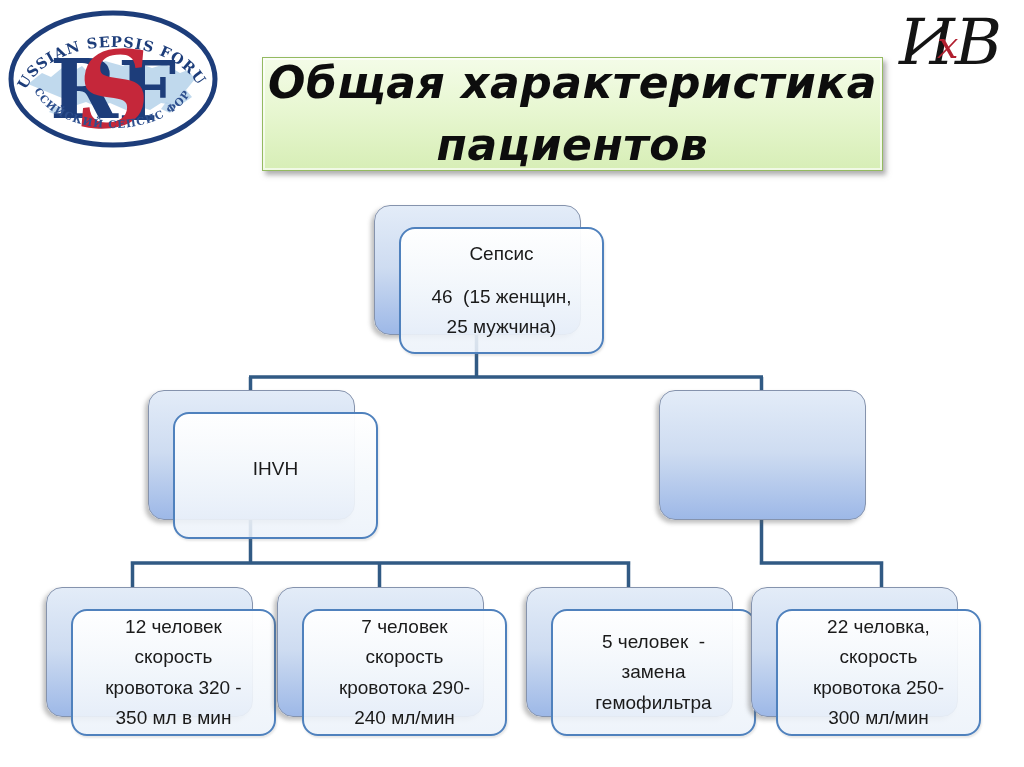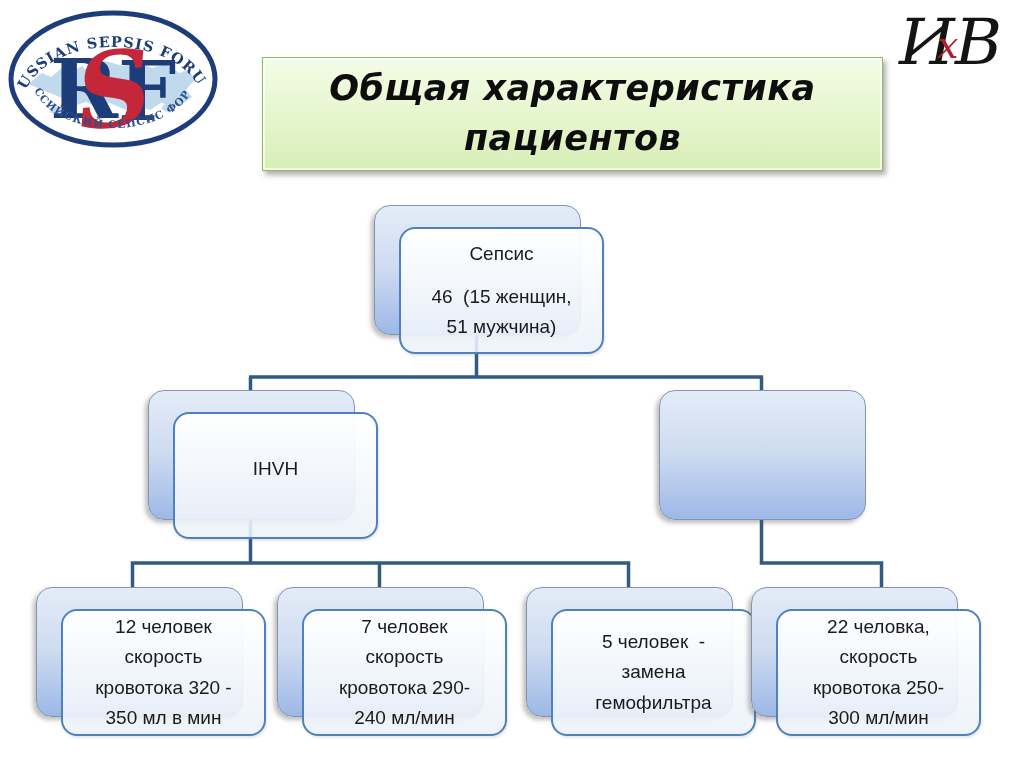--- a/index.html
+++ b/index.html
@@ -17,21 +17,21 @@
   .title-box{
     position:absolute;left:262px;top:57px;width:619px;height:112px;
     display:flex;flex-direction:column;justify-content:center;align-items:center;
     background:linear-gradient(180deg,#f4fce8 0%,#e8f7d2 45%,#d7eeb6 100%);
     border:1px solid #94ba61;
     box-shadow:3px 4px 5px rgba(110,110,110,.55), inset 0 0 0 2px rgba(255,255,255,.65);
   }
   .title-line{
     font-family:"DejaVu Sans",sans-serif;
     font-style:italic;font-weight:bold;
-    font-size:35px;color:#0d0d0d;line-height:1.42;
+    font-size:44px;color:#0d0d0d;line-height:1.42;
     letter-spacing:.5px;text-align:center;
   }
 
   
   .connector-layer{position:absolute;left:0;top:0;width:1024px;height:767px;}
   .node{position:absolute;width:232px;height:152px;}
   .back{
     position:absolute;left:0;top:0;width:205px;height:128px;border-radius:16px;
     background:linear-gradient(180deg,#e3ecf8 0%,#cedcf1 48%,#9db8e7 100%);
     border:1px solid #8593ad;
@@ -98,36 +98,36 @@
   <div class="title-box">
     <div class="title-line">Общая характеристика</div>
     <div class="title-line">пациентов</div>
   </div>
 
   <div class="node" style="left:374px;top:205px">
     <div class="back"></div>
     <div class="front">
       <div class="nline head">Сепсис</div>
       <div class="nline">46  (15 женщин,</div>
-      <div class="nline">51 мужчина)</div>
+      <div class="nline">25 мужчина)</div>
     </div>
   </div>
 
   <div class="node" style="left:148px;top:390px">
     <div class="back"></div>
     <div class="front">
       <div class="nline head">IHVH</div>
     </div>
   </div>
 
   <div class="node" style="left:659px;top:390px">
     <div class="back"></div>
   </div>
 
-  <div class="node" style="left:36px;top:587px">
+  <div class="node" style="left:46px;top:587px">
     <div class="back"></div>
     <div class="front">
       <div class="nline">12 человек</div>
       <div class="nline">скорость</div>
       <div class="nline">кровотока 320 -</div>
       <div class="nline">350 мл в мин</div>
     </div>
   </div>
 
   <div class="node" style="left:277px;top:587px">

